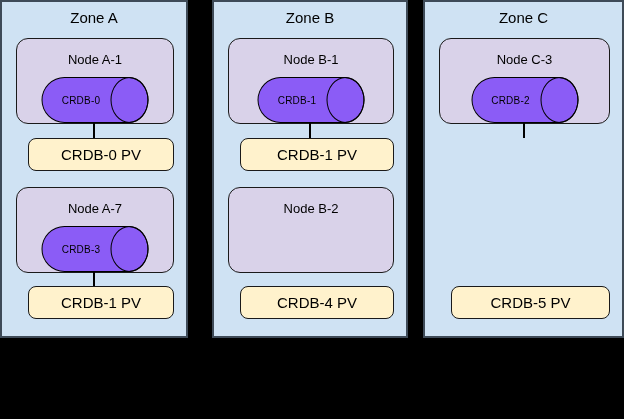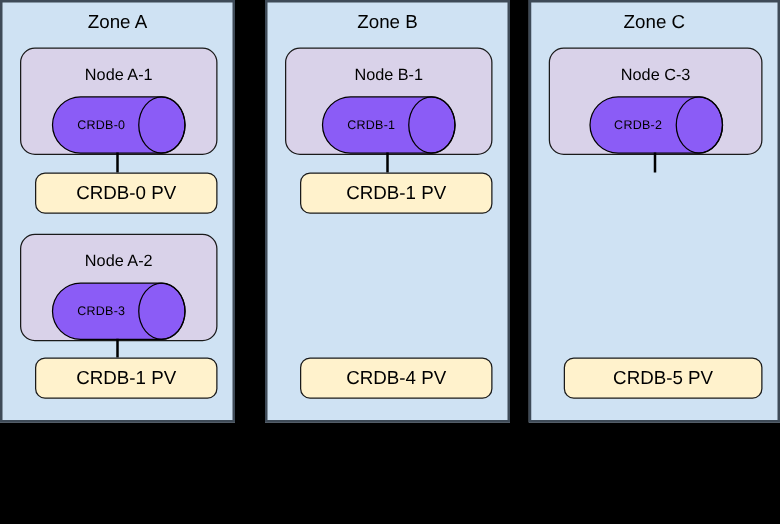--- a/index.html
+++ b/index.html
@@ -78,21 +78,21 @@
         <span class="cyl-cap"></span>
         <span class="cyl-label">CRDB-0</span>
       </div>
     </div>
     <div class="connector c1"></div>
     <div class="pv-box p1">
       <span>CRDB-0 PV</span>
     </div>
 
     <div class="node-box n2">
-      <div class="node-label">Node A-2</div>
+      <div class="node-label">Node A-7</div>
       <div class="cylinder">
         <span class="cyl-cap"></span>
         <span class="cyl-label">CRDB-3</span>
       </div>
     </div>
     <div class="connector c2"></div>
     <div class="pv-box p2">
       <span>CRDB-1 PV</span>
     </div>
   </section>
@@ -105,20 +105,23 @@
       <div class="cylinder">
         <span class="cyl-cap"></span>
         <span class="cyl-label">CRDB-1</span>
       </div>
     </div>
     <div class="connector c1"></div>
     <div class="pv-box p1">
       <span>CRDB-1 PV</span>
     </div>
 
+    <div class="node-box n2">
+      <div class="node-label">Node B-2</div>
+    </div>
     <div class="pv-box p2">
       <span>CRDB-4 PV</span>
     </div>
   </section>
 
   <section class="zone zone-c">
     <div class="zone-label">Zone C</div>
 
     <div class="node-box n1">
       <div class="node-label">Node C-3</div>

